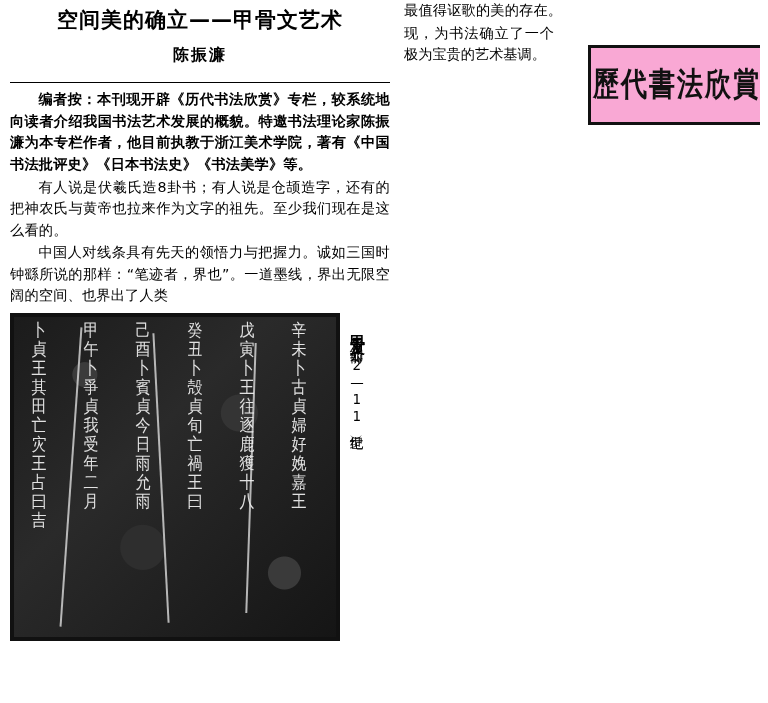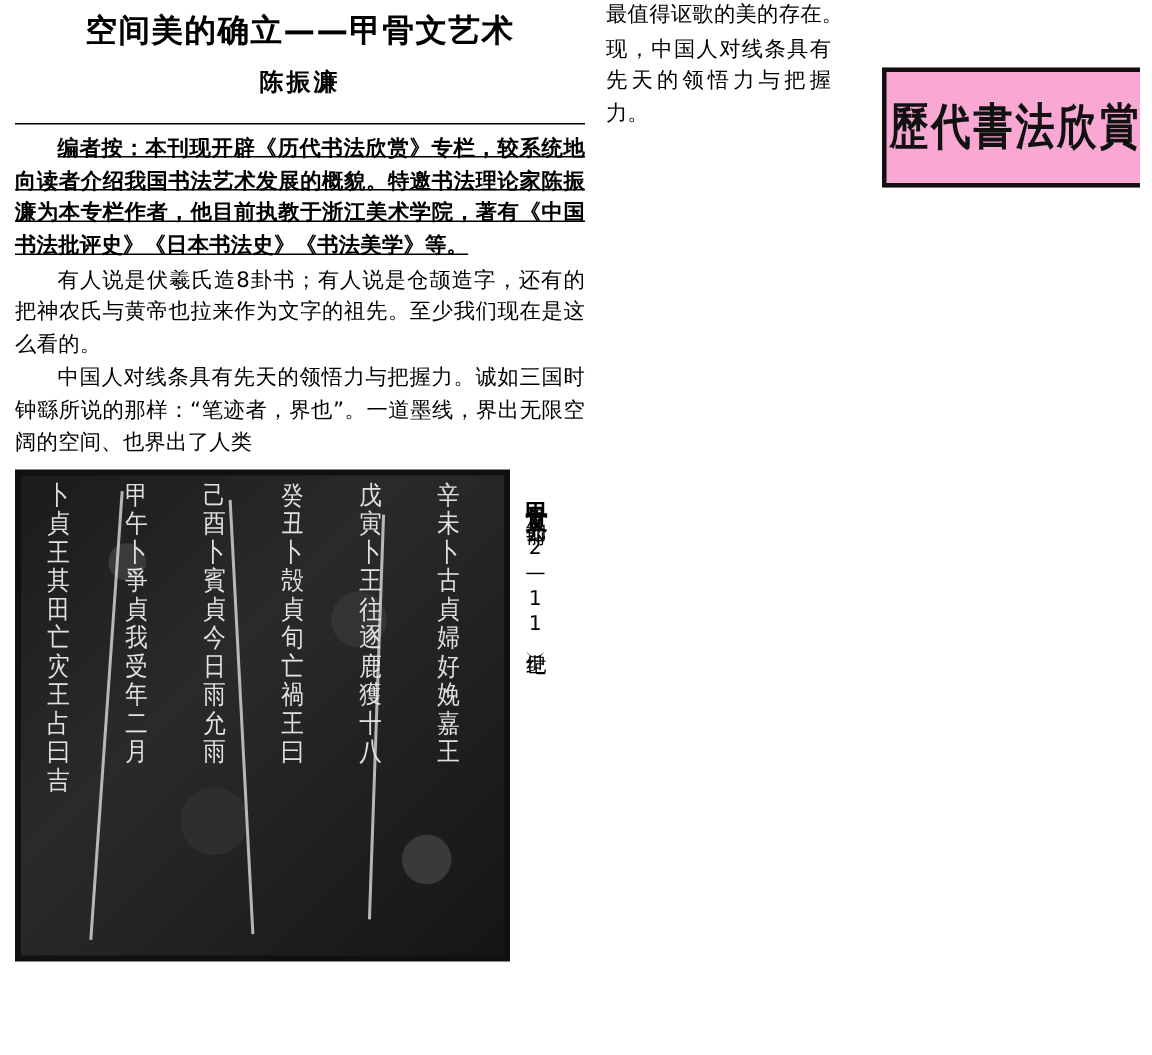--- a/index.html
+++ b/index.html
@@ -62,21 +62,20 @@
     font-size: 14.2px;
     line-height: 1.52;
     margin: 0 0 1px 0;
     text-align: justify;
     text-justify: inter-ideograph;
     text-indent: 2em;
     letter-spacing: 0.2px;
   }
   p.body.bold {
     font-weight: bold;
-    text-decoration: underline;
   }
   p.body.noindent {
     text-indent: 0;
   }
   .figure-wrap {
     position: relative;
     margin-top: 6px;
     width: 380px;
     height: 330px;
   }
@@ -292,21 +291,21 @@
         <div class="cap-main vertical">甲骨文</div>
         <div class="cap-sub vertical">（约公元前12—11世纪）</div>
       </div>
     </div>
   </div>
 
   <div class="col col-right">
     <p class="body noindent">最值得讴歌的美的存在。</p>
 
     <div class="right-bottom">
-      <div class="tail">现，中国人对线条具有先天的领悟力与把握力。</div>
+      <div class="tail">现，为书法确立了一个极为宝贵的艺术基调。</div>
       <div class="seal">
         <span class="seal-inner">歷代書法欣賞</span>
       </div>
     </div>
   </div>
 
   <div class="edge-bar"></div>
 </div>
 
 </body></html>

